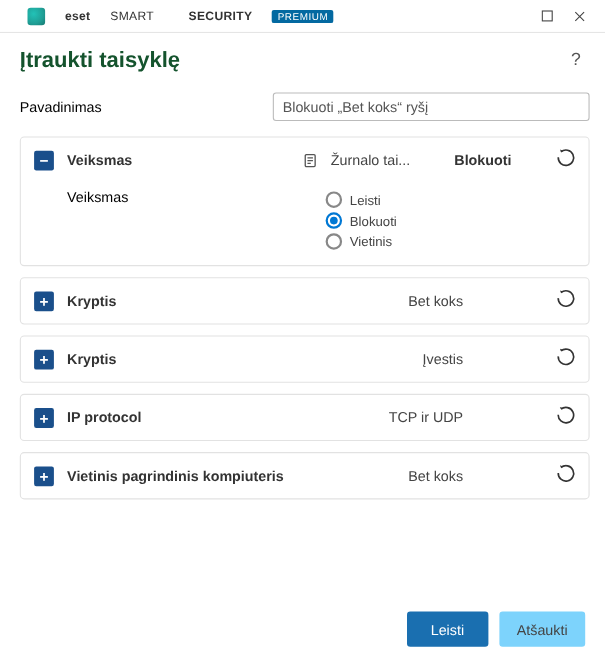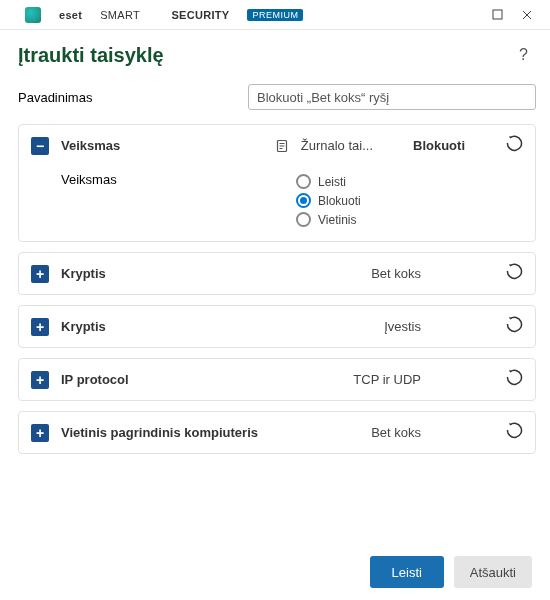--- a/index.html
+++ b/index.html
@@ -107,21 +107,21 @@
     position:absolute; bottom:0; left:0; right:0;
     height: 56px; display:flex; align-items:center; justify-content:flex-end;
     padding: 0 18px; gap:10px;
     background:#fff;
   }
   .btn {
     min-width:74px; height:32px; border-radius:3px; border:none;
     font-size:13px; cursor:pointer; padding:0 16px;
   }
   .btn-primary { background:#1a6fb0; color:#fff; }
-  .btn-secondary { background:#e5e5e5; color:#444; }
+  .btn-secondary { background:#7dd3fc; color:#444; }
   
   .content::-webkit-scrollbar{ width:6px;}
   .content::-webkit-scrollbar-thumb{ background:#c5c5c5; border-radius:3px;}
 </style>
 </head>
 <body>
 
 <div class="titlebar">
   <div class="brand">
     <span class="brand-logo"></span>

